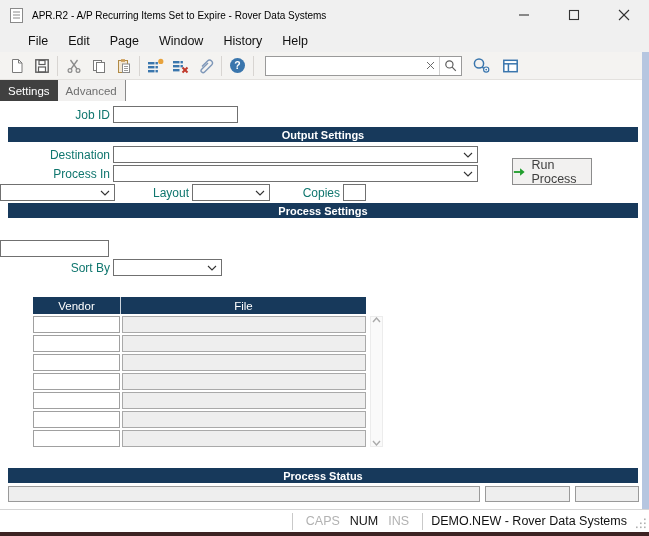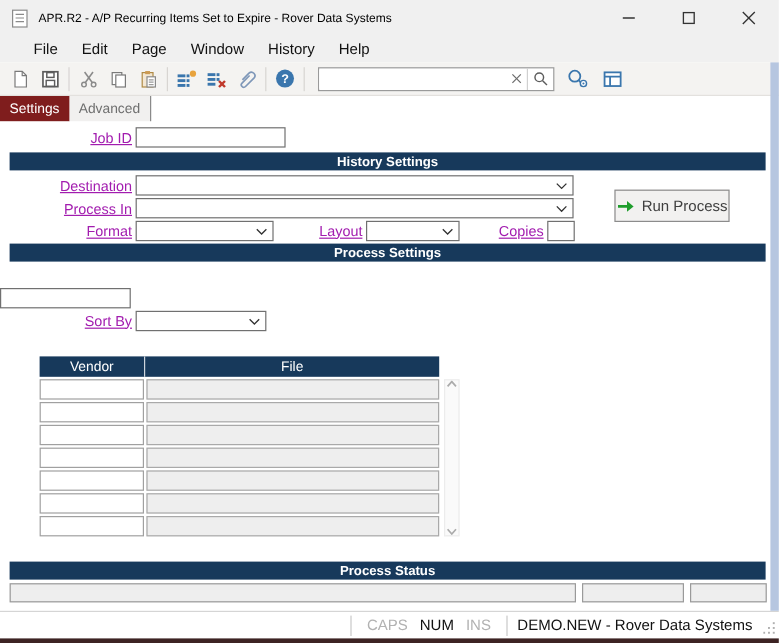--- a/index.html
+++ b/index.html
@@ -46,43 +46,43 @@
   .search-box input {
     flex: 1; border: none; outline: none; height: 16px; font: inherit; padding: 0 4px; min-width: 0;
   }
   .search-box .sb-icon { display: flex; align-items: center; justify-content: center; height: 18px; padding: 0 4px; }
   .search-box .sb-mag { border-left: 1px solid #d0d0d0; }
 
   
   .tabrow { position: absolute; top: 80px; left: 0; height: 21px; display: flex; }
   .tab { height: 21px; min-width: 57px; display: flex; align-items: center; justify-content: center;
          font-size: 11.5px; padding: 0 8px; }
-  .tab.active { background: #7f1d1d; color: #fff; }
+  .tab.active { background: #404040; color: #fff; }
   .tab.inactive { background: #f1f0ef; color: #6f6f6f; border-right: 1px solid #8a8a8a; }
 
   
   .frow { position: absolute; display: flex; align-items: center; }
-  .flabel { display: inline-block; text-align: right; margin-right: 3px; color: #a21caf; white-space: nowrap; text-decoration: underline; }
+  .flabel { display: inline-block; text-align: right; margin-right: 3px; color: #0f766e; white-space: nowrap; }
   .w110 { width: 110px; }
   input.field {
     border: 1px solid #707070; height: 17px; font: inherit; padding: 0 3px; background: #fff; outline: none;
   }
   .combo {
     position: relative; border: 1px solid #707070; height: 17px; background: #fff;
   }
   .combo .chev { position: absolute; right: 4px; top: 50%; transform: translateY(-50%); display: flex; }
 
   .section-hdr {
     position: absolute; left: 8px; width: 630px; height: 15px; background: #17395b;
     color: #fff; font-size: 11px; font-weight: 600;
     display: flex; align-items: center; justify-content: center;
   }
 
   .run-btn {
-    position: absolute; left: 512px; top: 158px; width: 96px; height: 27px;
+    position: absolute; left: 512px; top: 158px; width: 80px; height: 27px;
     background: #f2f1f0; border: 1px solid #8c8c8c;
     display: flex; align-items: center; justify-content: center; gap: 6px;
     font-size: 12.5px; color: #3f3f3f;
   }
 
   
   .vt-header {
     position: absolute; left: 33px; top: 297px; width: 333px; height: 17px;
     display: flex; background: #17395b; color: #fff; font-size: 11.5px;
   }
@@ -277,21 +277,21 @@
   <div class="tabrow">
     <div class="tab active">Settings</div>
     <div class="tab inactive">Advanced</div>
   </div>
 
   <div class="frow" style="top:106px; left:0;">
     <span class="flabel w110">Job ID</span>
     <input class="field" style="width: 125px;" value="">
   </div>
 
-  <div class="section-hdr" style="top:127px">History Settings</div>
+  <div class="section-hdr" style="top:127px">Output Settings</div>
 
   <div class="frow" style="top:146px; left:0;">
     <span class="flabel w110">Destination</span>
     <div class="combo" style="width:365px">
       <span></span>
       <span class="chev">
           <svg width="10" height="6" viewBox="0 0 10 6">
             <polyline points="1,1 5,5 9,1" fill="none" stroke="#333" stroke-width="1.1"></polyline>
           </svg>
         </span>
@@ -304,21 +304,20 @@
       <span></span>
       <span class="chev">
           <svg width="10" height="6" viewBox="0 0 10 6">
             <polyline points="1,1 5,5 9,1" fill="none" stroke="#333" stroke-width="1.1"></polyline>
           </svg>
         </span>
     </div>
   </div>
 
   <div class="frow" style="top:184px; left:0;">
-    <span class="flabel w110">Format</span>
     <div class="combo" style="width:115px">
       <span></span>
       <span class="chev">
           <svg width="10" height="6" viewBox="0 0 10 6">
             <polyline points="1,1 5,5 9,1" fill="none" stroke="#333" stroke-width="1.1"></polyline>
           </svg>
         </span>
     </div>
     <span class="flabel" style="width:74px">Layout</span>
     <div class="combo" style="width:78px">

